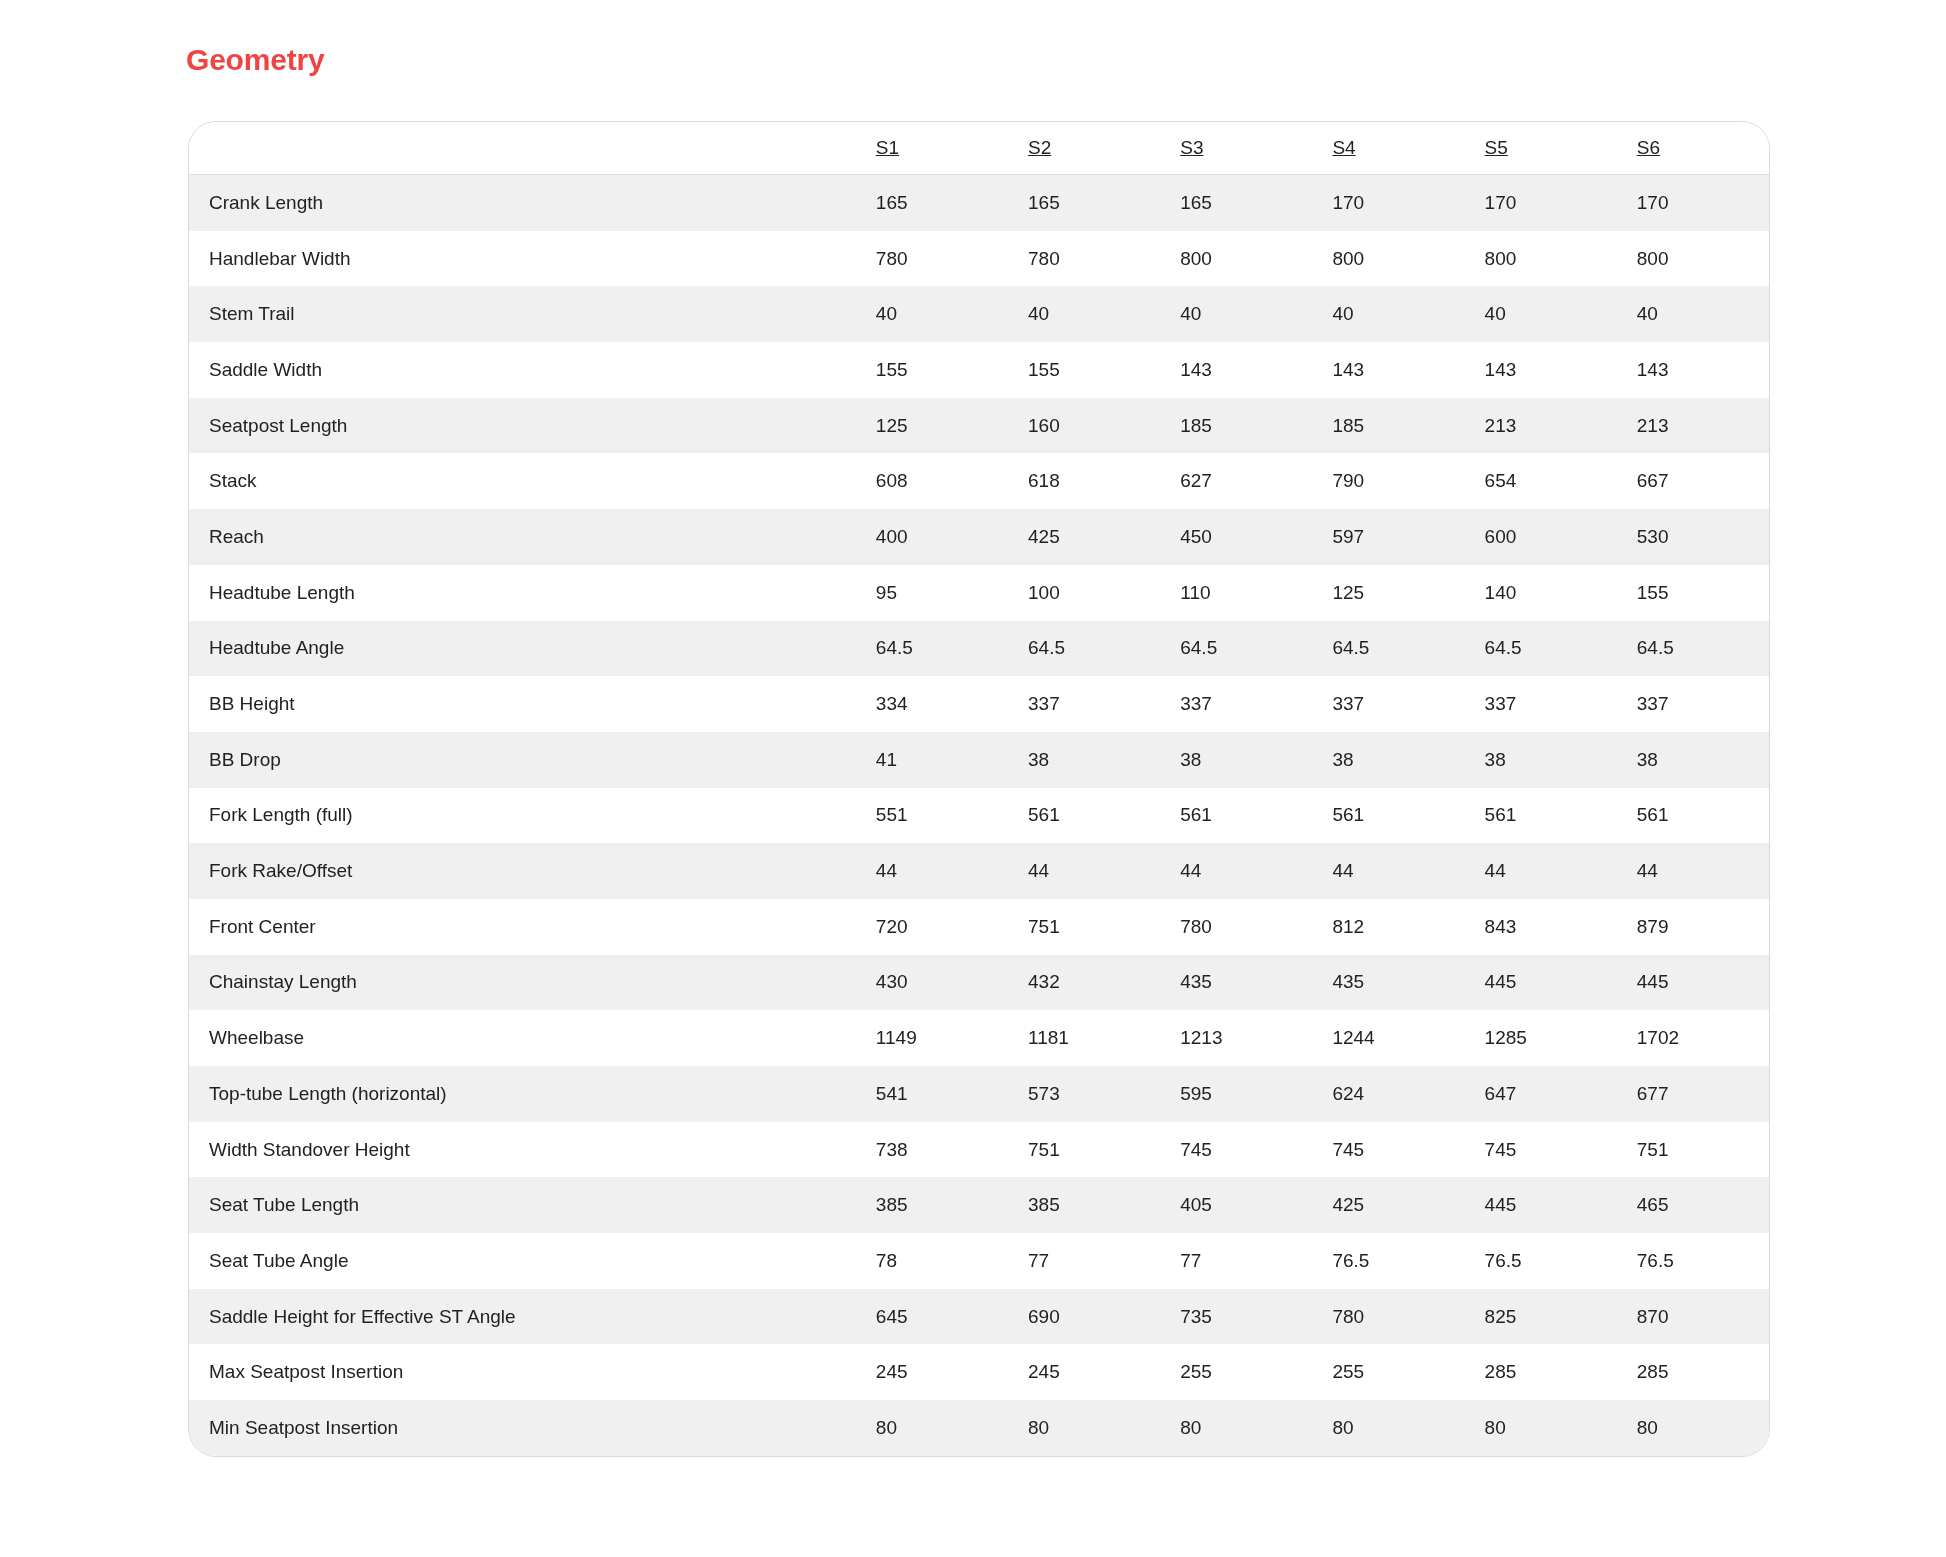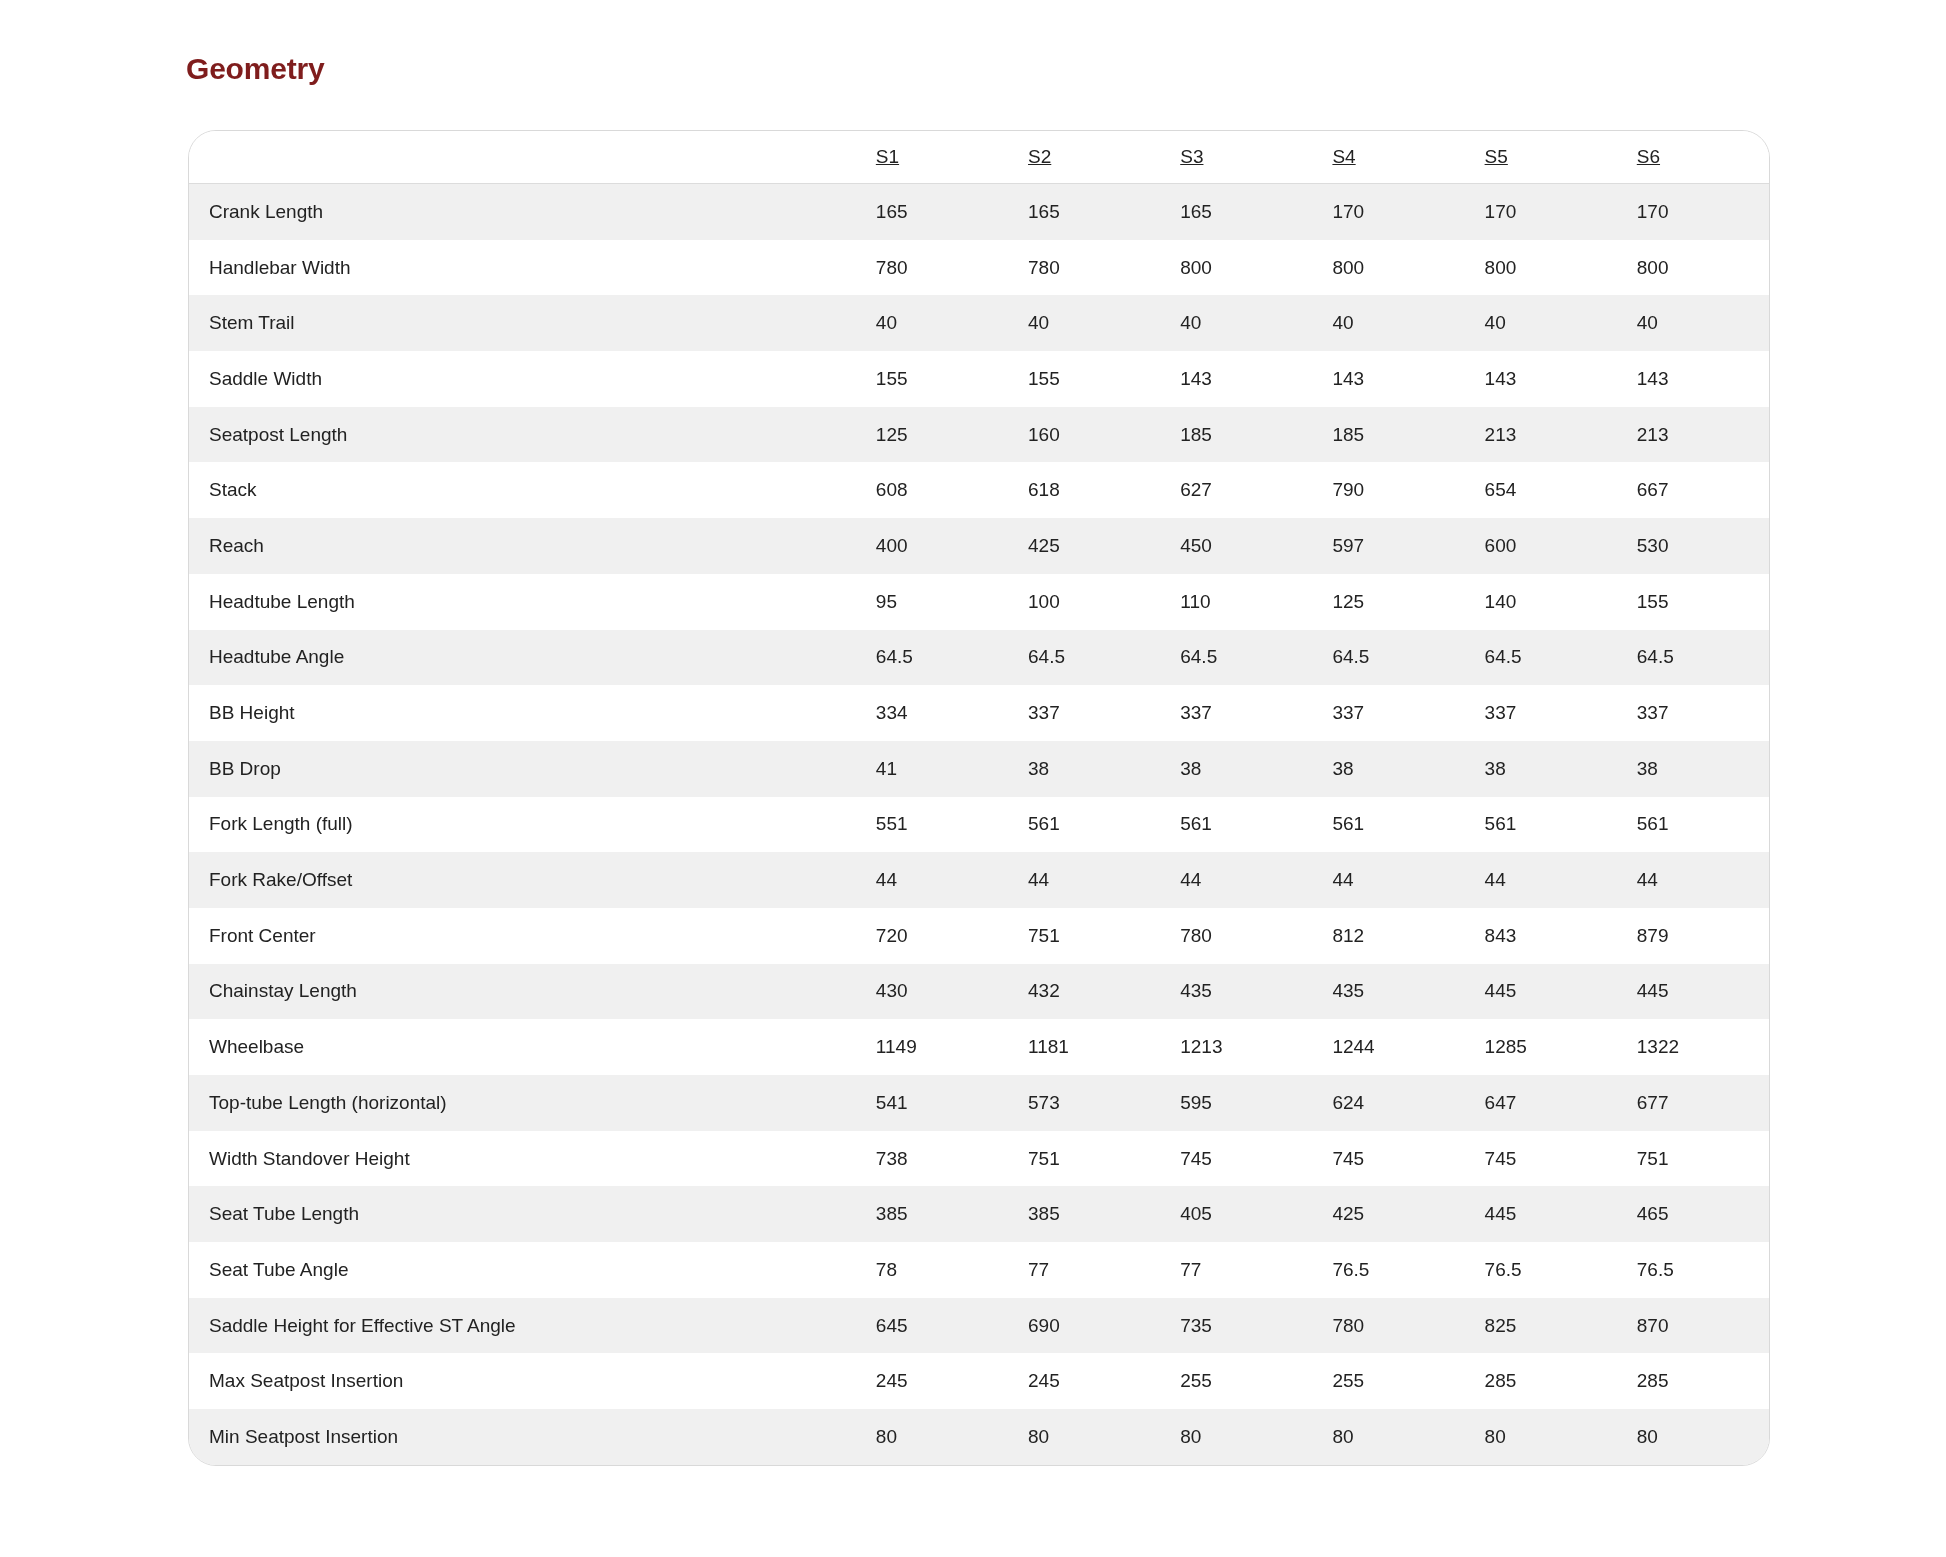--- a/index.html
+++ b/index.html
@@ -15,26 +15,26 @@
     overflow: hidden;
     position: relative;
   }
   .page {
     position: absolute;
     left: 188px;
     top: 36px;
     width: 1582px;
   }
   .page-title {
-    margin: 15px 0 0 -2px;
+    margin: 6px 0 0 -2px;
     font-size: 30px;
     line-height: 36px;
     font-weight: 700;
     letter-spacing: -0.2px;
-    color: #7f1d1d;
+    color: #ef4444;
   }
   .table-card {
     margin-top: 43px;
     width: 1580px;
     border: 1px solid #d9d9d9;
     border-radius: 28px;
     overflow: hidden;
     background: #ffffff;
   }
   table.geometry {
@@ -234,21 +234,21 @@
             <td>445</td>
             <td>445</td>
           </tr>
           <tr>
             <th class="row-label">Wheelbase</th>
             <td>1149</td>
             <td>1181</td>
             <td>1213</td>
             <td>1244</td>
             <td>1285</td>
-            <td>1322</td>
+            <td>1702</td>
           </tr>
           <tr>
             <th class="row-label">Top-tube Length (horizontal)</th>
             <td>541</td>
             <td>573</td>
             <td>595</td>
             <td>624</td>
             <td>647</td>
             <td>677</td>
           </tr>

